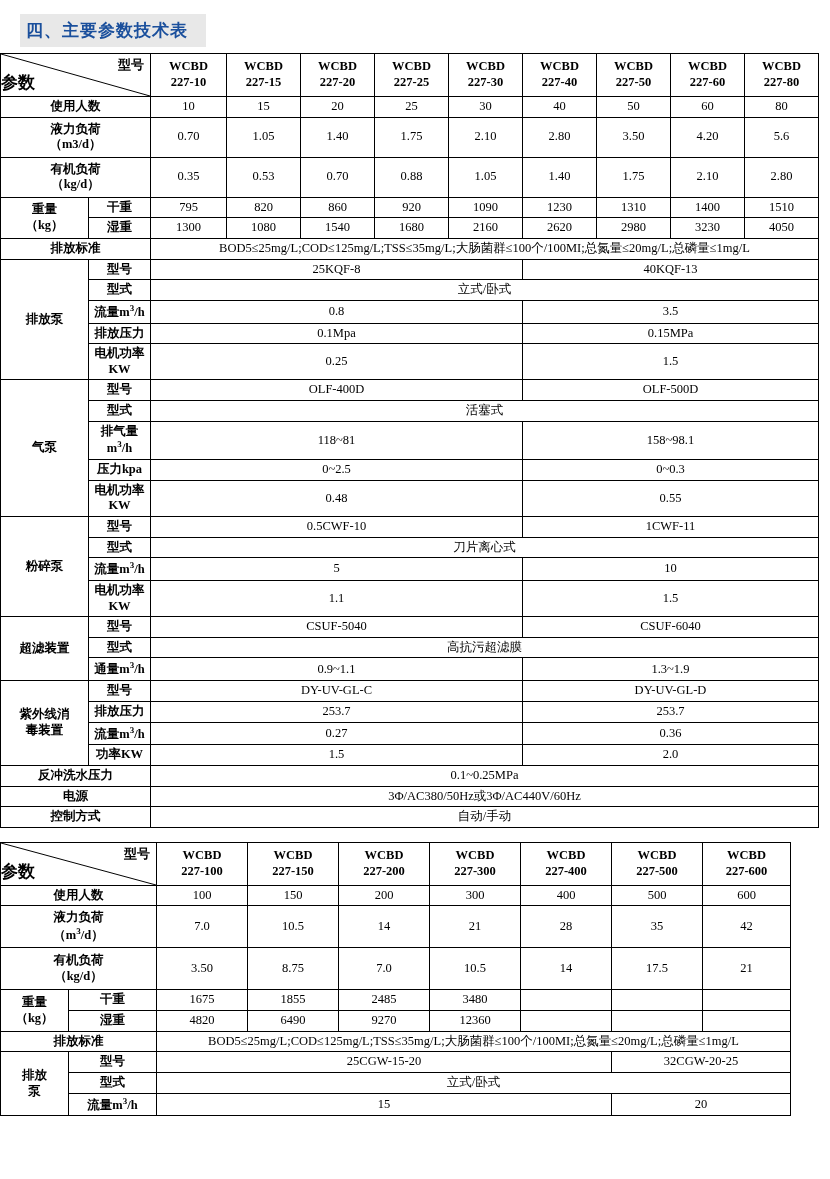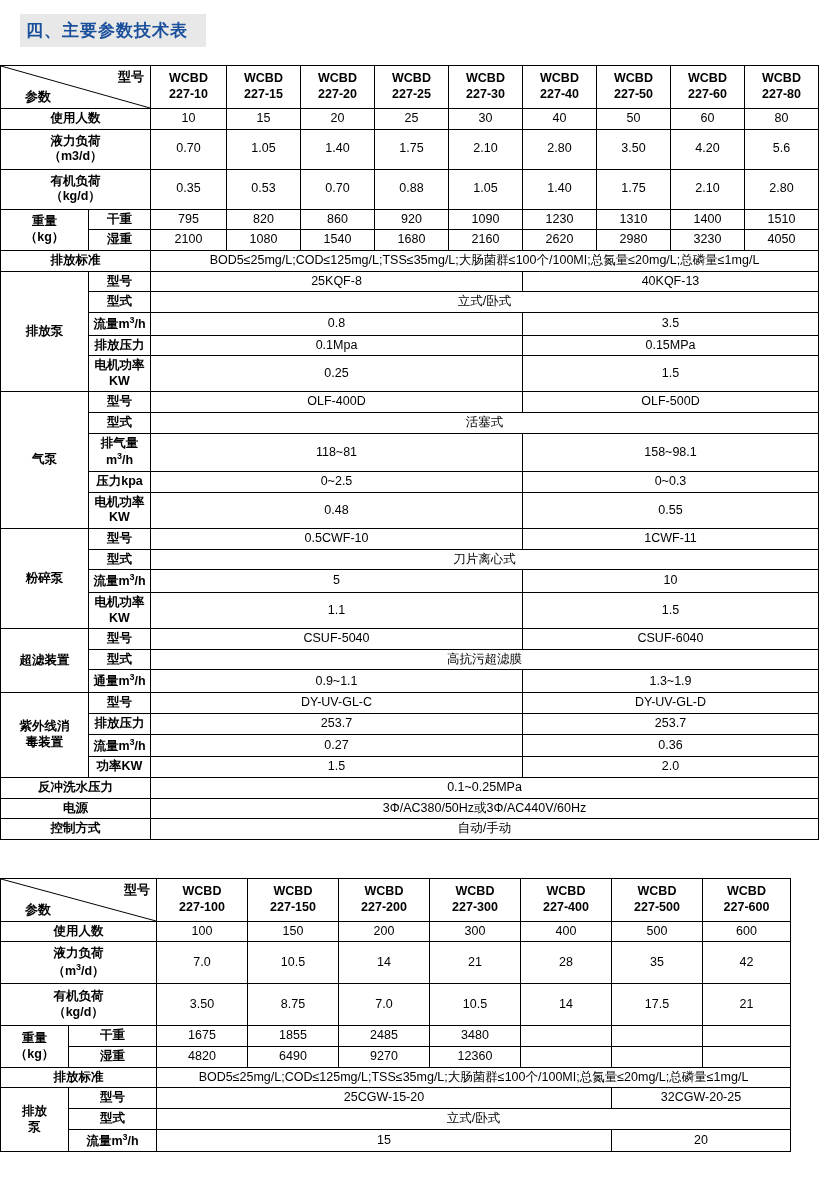--- a/index.html
+++ b/index.html
@@ -30,22 +30,23 @@
     color: #1a4f9c;
     font-size: 17px;
     font-weight: bold;
     letter-spacing: 1px;
     padding: 5px 18px 5px 6px;
   }
   
   table.spec {
     border-collapse: collapse;
     table-layout: fixed;
-    margin: 12px auto;
+    margin: 0 auto;
     font-size: 12.5px;
+    font-family: Liberation Serif, serif;
   }
   table.spec td {
     border: 1px solid #000;
     text-align: center;
     vertical-align: middle;
     padding: 2px 2px;
     line-height: 1.25;
     font-size: 12.5px;
   }
   .small { font-size: 11.5px; }
@@ -68,24 +69,24 @@
   .diag .line svg { display: block; width: 100%; height: 100%; }
   .diag .tr {
     position: absolute;
     right: 6px;
     top: 3px;
     font-weight: bold;
     font-size: 13px;
   }
   .diag .bl {
     position: absolute;
-    left: 24px;
+    left: 0;
     bottom: 3px;
     font-weight: bold;
-    font-size: 13px;
+    font-size: 17px;
   }
   .model2 { line-height: 1.2; font-weight: bold; font-size: 13px;}
   .sup { font-size: 9px; vertical-align: super; }
   .lefthead {
     font-weight: bold;
     font-size: 13px;
   }
   .spacer { height: 14px; }
 </style>
 </head>
@@ -187,21 +188,21 @@
       <td>860</td>
       <td>920</td>
       <td>1090</td>
       <td>1230</td>
       <td>1310</td>
       <td>1400</td>
       <td>1510</td>
     </tr>
     <tr>
       <td class="h">湿重</td>
-      <td>2100</td>
+      <td>1300</td>
       <td>1080</td>
       <td>1540</td>
       <td>1680</td>
       <td>2160</td>
       <td>2620</td>
       <td>2980</td>
       <td>3230</td>
       <td>4050</td>
     </tr>
 

